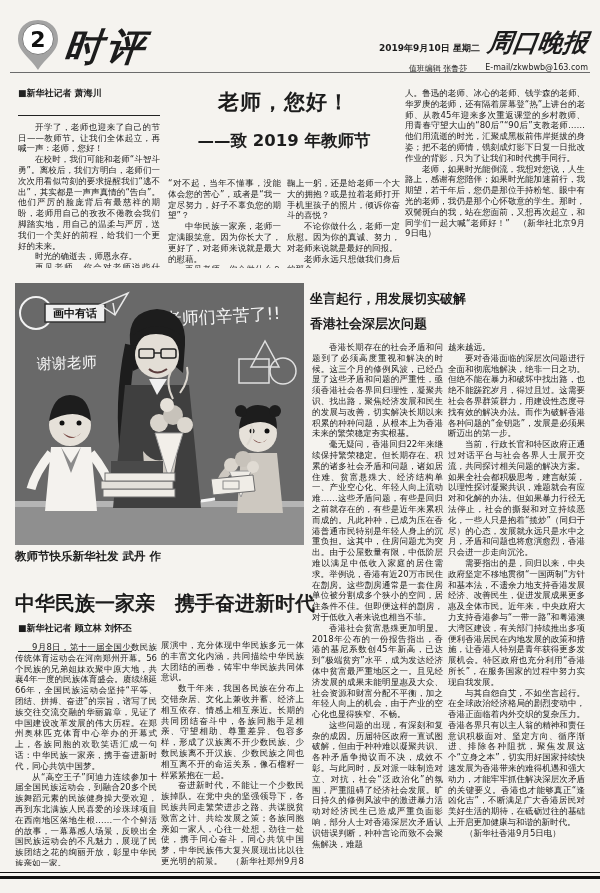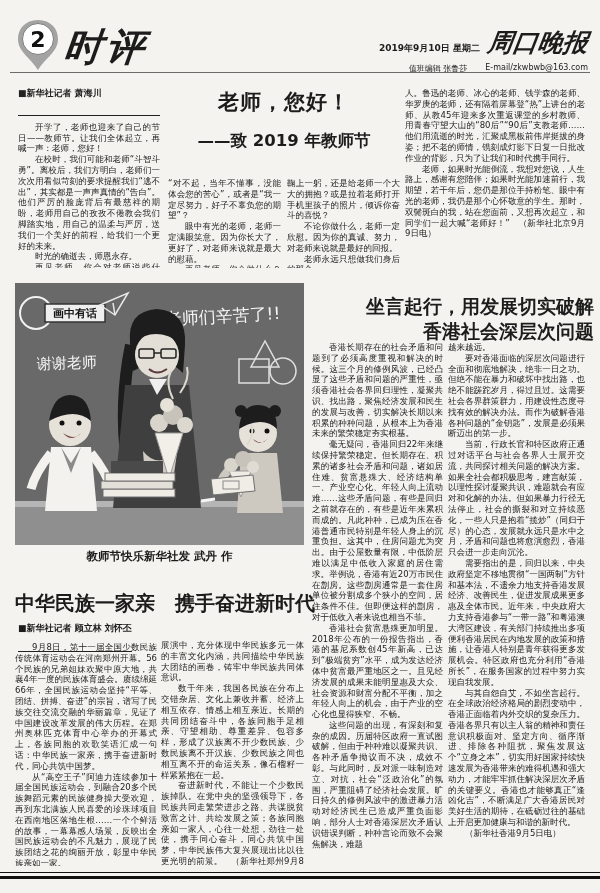--- a/index.html
+++ b/index.html
@@ -23,27 +23,27 @@
   .byline{font-size:9px;font-weight:700;border-bottom:1.2px solid #222;
         padding-bottom:16px;margin-bottom:6px;white-space:nowrap;}
   
   .lead-head{position:absolute;left:168px;top:88px;width:232px;text-align:center;}
   .lead-title{font-size:21px;font-weight:900;letter-spacing:1px;margin:0;text-align:center;}
   .lead-sub{font-size:16.5px;font-weight:700;margin-top:14px;}
   
   .cartoon{position:absolute;left:15px;top:283px;width:289px;height:262px;background:#22c55e;}
   .cartoon svg{display:block;}
   .caption-row{position:absolute;left:15px;top:549px;width:289px;display:flex;
-        justify-content:center;font-size:11.5px;font-weight:600;
+        justify-content:flex-start;font-size:11.5px;font-weight:600;
         font-family:"DejaVu Serif",serif;}
   
   .ethnic-title{position:absolute;left:15px;top:590px;width:289px;text-align:left;
         font-size:20px;font-weight:800;white-space:nowrap;margin:0;}
-  .hk-title{position:absolute;left:310px;top:286px;width:276px;text-align:right;
-        font-size:19px;font-weight:800;line-height:25px;margin:8px;}
+  .hk-title{position:absolute;left:310px;top:286px;width:276px;text-align:left;
+        font-size:13px;font-weight:800;line-height:25px;margin:0;}
   .ethnic-byline{position:absolute;left:18px;top:622px;}
   
   .bottom-rule{position:absolute;left:0;top:872px;width:600px;height:3px;
         border-top:1.5px solid #111;border-bottom:3px solid #111;}
   text{font-family:"DejaVu Sans",sans-serif;}
 </style>
 </head>
 <body>
 
 <div id="page">
@@ -78,21 +78,21 @@
       </div>
   </div>
 
   <div class="lead-head">
     <h1 class="lead-title">老师，您好！</h1>
     <div class="lead-sub">——致 2019 年教师节</div>
   </div>
 
   <div class="bodycol" style="left:168px;top:178px;width:113px;height:90px;">
       <p class="para cont">“对不起，当年不懂事，没能体会您的苦心”，或者是“我一定尽努力，好子不辜负您的期望”？</p>
-      <p class="para">眼中有光的老师，老师一定满眼笑意。因为你长大了，更好了，对老师来说就是最大的慰藉。</p>
+      <p class="para">中华民族一家亲，老师一定满眼笑意。因为你长大了，更好了，对老师来说就是最大的慰藉。</p>
       <p class="para">再见老师，你会做什么？是给老师</p>
     </div>
   <div class="bodycol" style="left:287px;top:178px;width:113px;height:90px;">
       <p class="para cont">鞠上一躬，还是给老师一个大大的拥抱？或是拉着老师打开手机里孩子的照片，倾诉你奋斗的喜悦？</p>
       <p class="para">不论你做什么，老师一定欣慰。因为你的真诚、努力，对老师来说就是最好的回报。</p>
       <p class="para">老师永远只想做我们身后的那个</p>
     </div>
   <div class="bodycol" style="left:405px;top:88px;width:180px;height:182px;">
       <p class="para cont">人。鲁迅的老师、冰心的老师、钱学森的老师、华罗庚的老师，还有隔着屏幕登“热”上讲台的老师、从教45年迎来多次重返课堂的乡村教师、用青春守望大山的“80后”“90后”支教老师……他们用流逝的时光，汇聚成黑板前伟岸挺拔的身姿；把不老的师情，镌刻成灯影下日复一日批改作业的背影，只为了让我们和时代携手同行。</p>
       <p class="para">老师，如果时光能倒流，我想对您说，人生路上，感谢有您陪伴；如果时光能加速前行，我期望，若干年后，您仍是那位手持粉笔、眼中有光的老师，我仍是那个心怀敬意的学生。那时，双鬓斑白的我，站在您面前，又想再次起立，和同学们一起大喊“老师好！”　（新华社北京9月9日电）</p>

